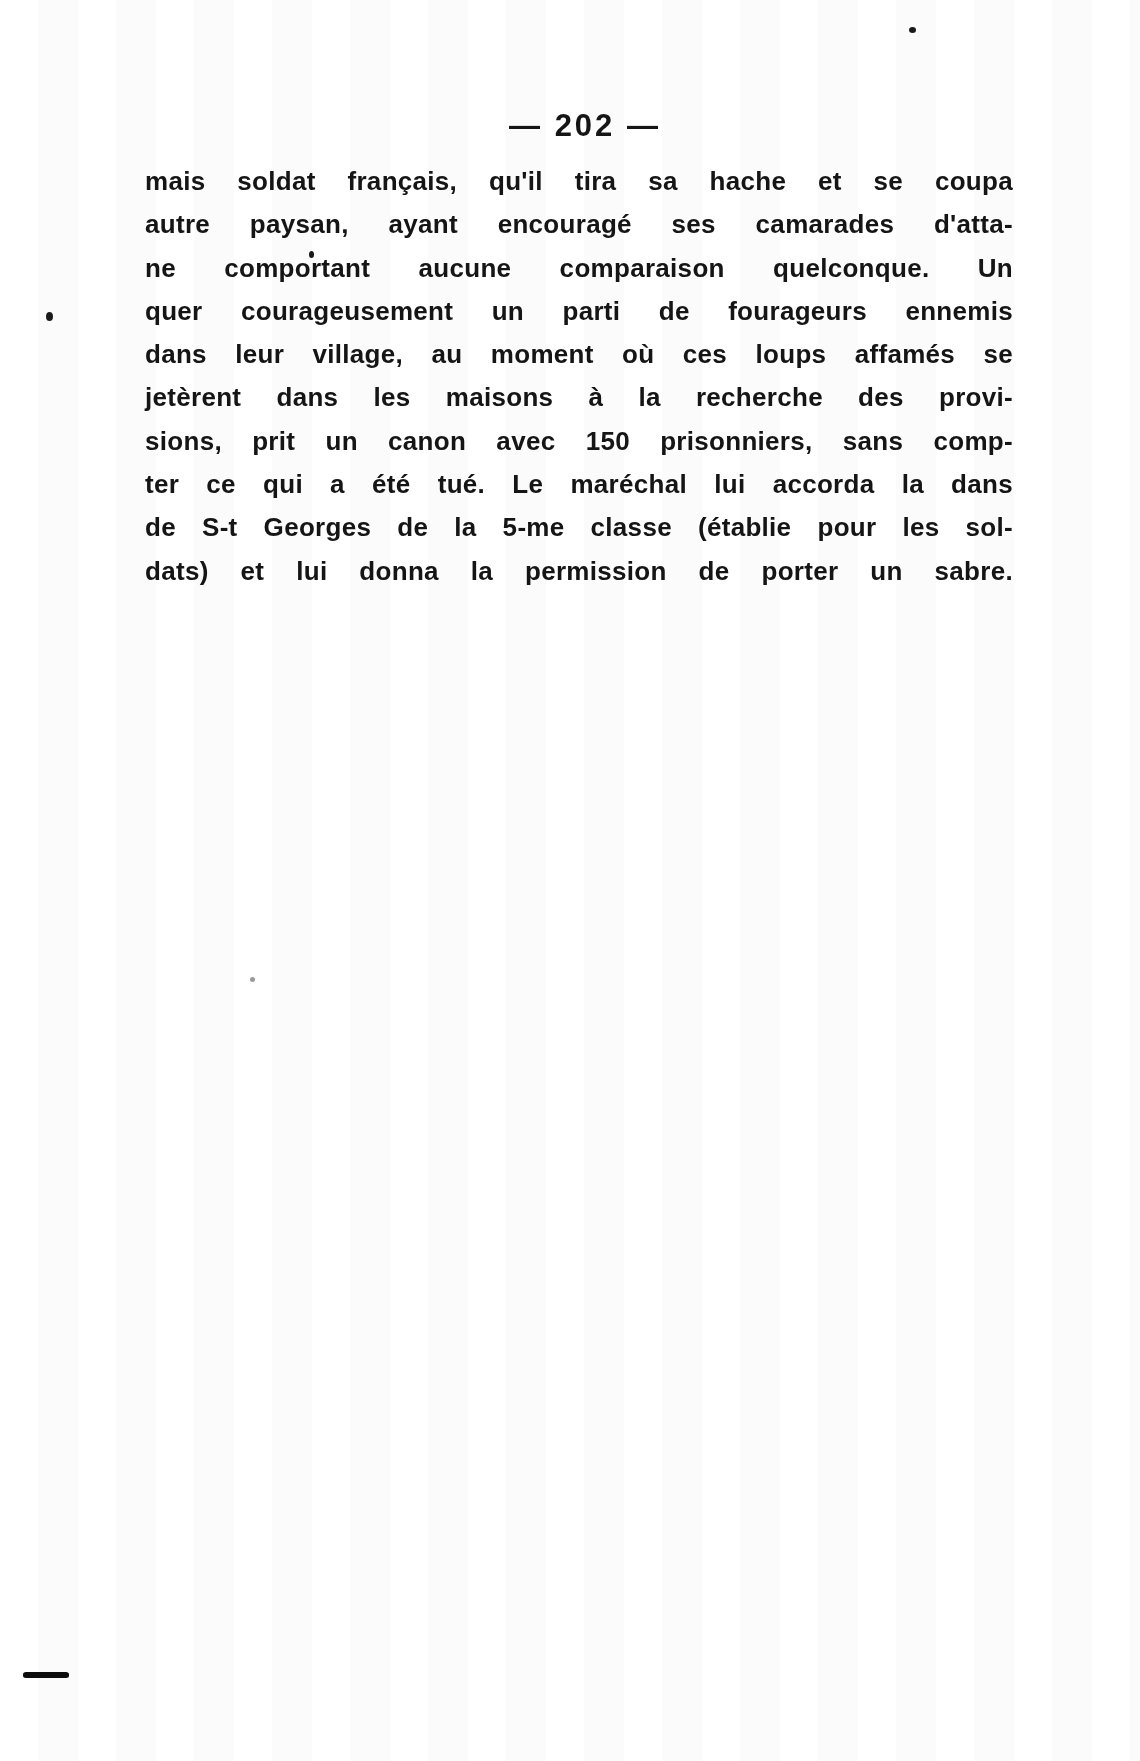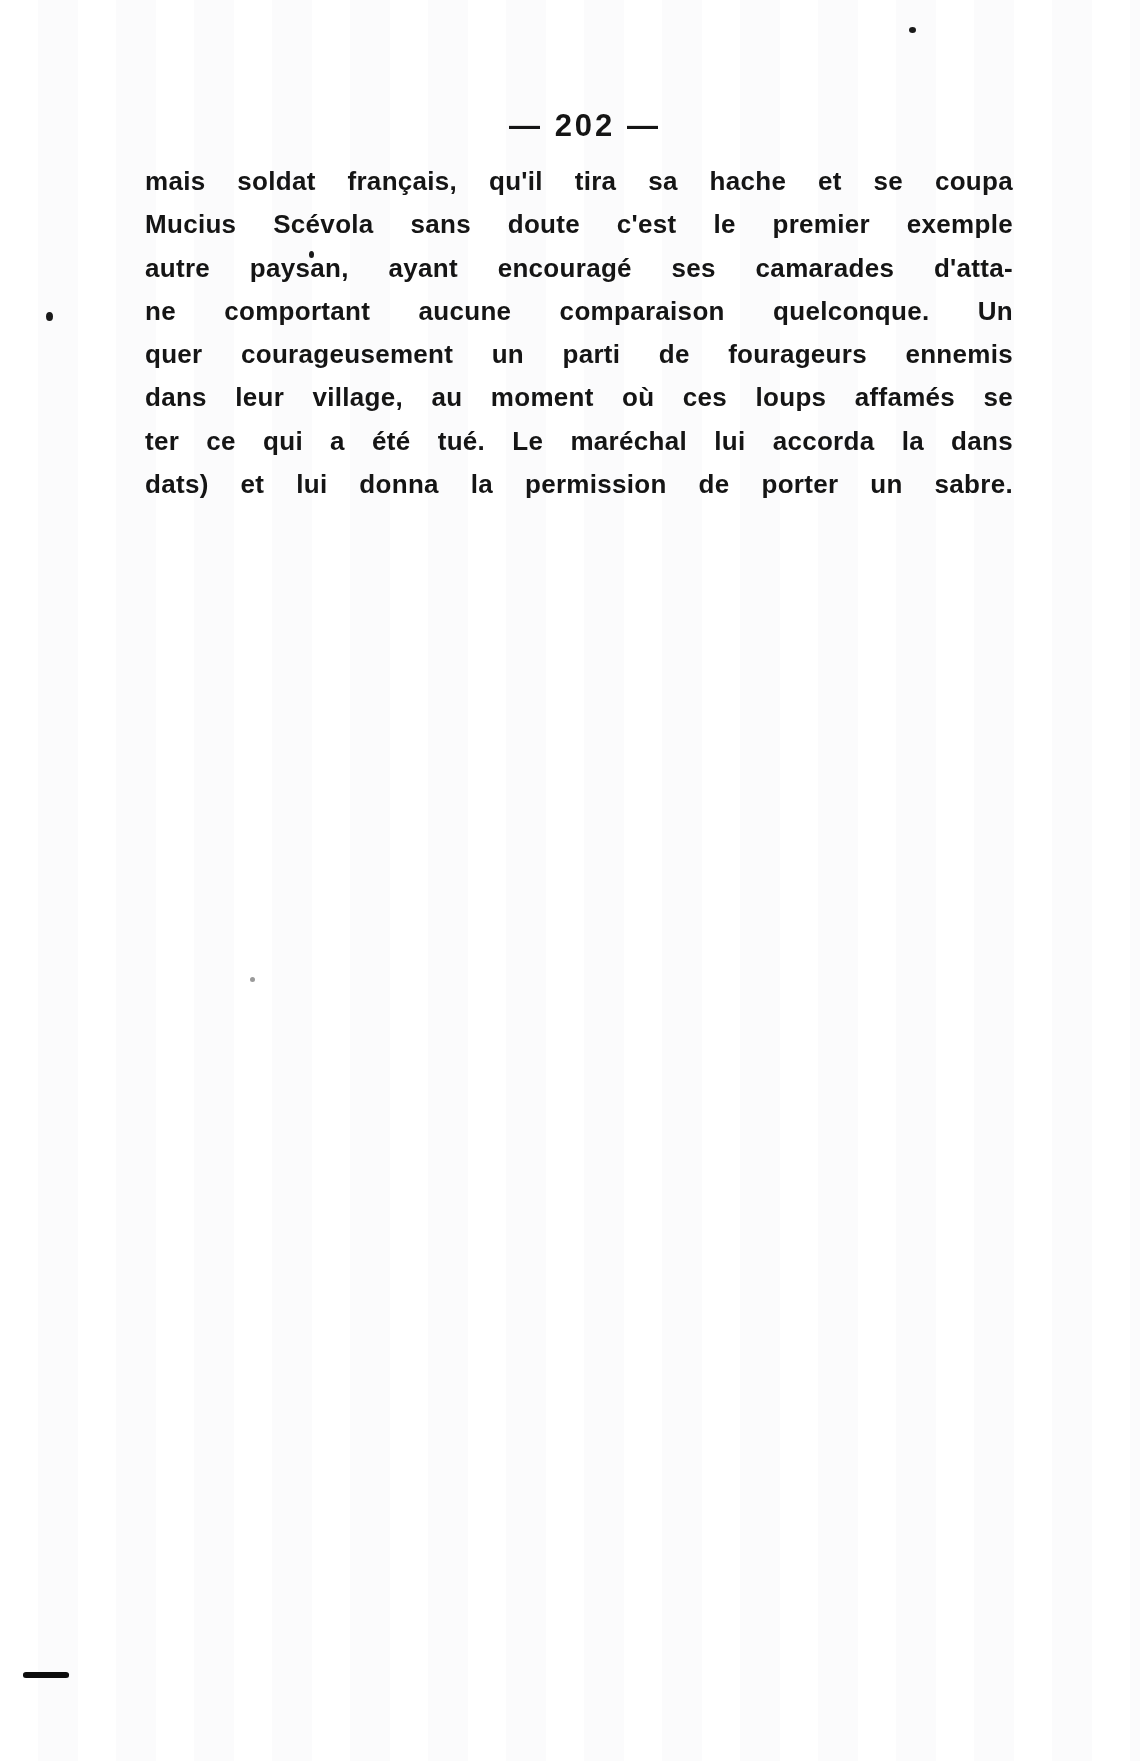--- a/index.html
+++ b/index.html
@@ -69,26 +69,28 @@
 </style>
 </head>
 <body>
 
 <div class="page">
 
   <div class="page-number">— 202 —</div>
 
   <div class="text-block">
     <div class="text-line">mais soldat français, qu'il tira sa hache et se coupa</div>
-    <div class="text-line">Mucius Scévola sans doute c'est le premier exemple</div>
     <div class="text-line">autre paysan, ayant encouragé ses camarades d'atta-</div>
     <div class="text-line">ne comportant aucune comparaison quelconque. Un</div>
     <div class="text-line">quer courageusement un parti de fourageurs ennemis</div>
     <div class="text-line">dans leur village, au moment où ces loups affamés se</div>
+    <div class="text-line">jetèrent dans les maisons à la recherche des provi-</div>
+    <div class="text-line">sions, prit un canon avec 150 prisonniers, sans comp-</div>
     <div class="text-line">ter ce qui a été tué. Le maréchal lui accorda la dans</div>
+    <div class="text-line">de S-t Georges de la 5-me classe (établie pour les sol-</div>
     <div class="text-line">dats) et lui donna la permission de porter un sabre.</div>
   </div>
 
   <div class="speck speck-top-right"></div>
   <div class="speck speck-left-margin"></div>
   <div class="speck speck-under-text"></div>
   <div class="speck speck-mid-page"></div>
   <div class="bottom-dash"></div>
 
 </div>

